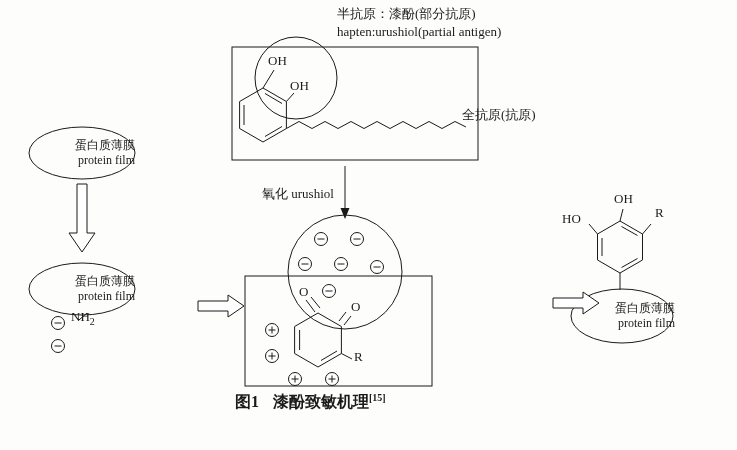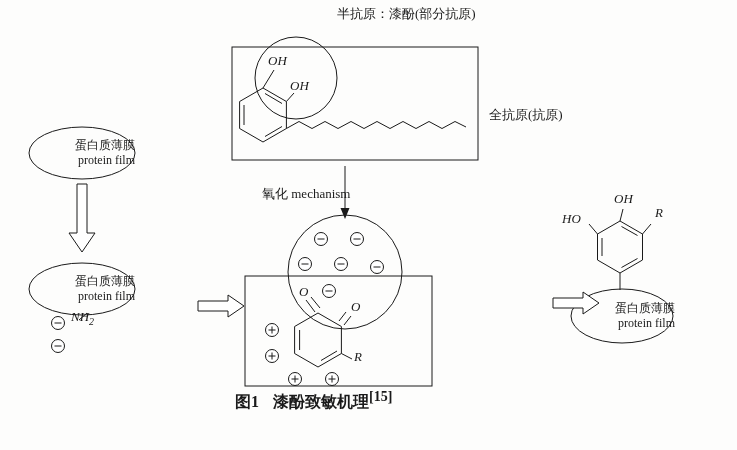--- a/index.html
+++ b/index.html
@@ -16,29 +16,29 @@
   }
   .layer { position: absolute; left: 0; top: 0; }
 
   
   .draw line, .draw polyline { stroke: #1a1a1a; stroke-width: 1; fill: none; }
   .draw polygon, .draw rect, .draw circle, .draw ellipse { stroke: #1a1a1a; stroke-width: 1; fill: none; }
   .draw .solid { fill: #1a1a1a; stroke: none; }
   .draw .hollow { fill: #ffffff; stroke: #1a1a1a; }
 
   .label { position: absolute; font-size: 13px; white-space: nowrap; line-height: 16px; }
-  .chem  { position: absolute; font-size: 13px; white-space: nowrap; line-height: 14px; font-style: italic; }
+  .chem  { position: absolute; font-size: 13px; white-space: nowrap; line-height: 14px; }
   .ellipse-text {
     position: absolute; width: 106px; text-align: right;
     font-size: 12px; line-height: 15px;
   }
   .caption { position: absolute; font-weight: bold; font-size: 16px; white-space: nowrap; }
   .caption .cap-text { margin-left: 14px; text-align: right; }
   .caption sup, .chem sub { line-height: 0; }
-  sup { font-size: 14px; }
+  sup { font-size: 10px; }
   sub { font-size: 10px; }
 </style>
 </head>
 <body>
 
 <div class="page">
 
   <svg class="layer" width="737" height="450" viewBox="0 0 737 450">
     <defs>
       <g id="minus-sym">
@@ -120,24 +120,25 @@
       <use href="#minus-sym" x="58" y="346"></use>
 
       <use href="#plus-sym" x="272" y="330"></use>
       <use href="#plus-sym" x="272" y="356"></use>
       <use href="#plus-sym" x="295" y="379"></use>
       <use href="#plus-sym" x="332" y="379"></use>
     </g>
   </svg>
 
   <div class="label" style="left:337px; top:6px">半抗原：漆酚(部分抗原)</div>
+  <div class="label" style="left:337px; top:24px">hapten:urushiol(partial antigen)</div>
 
-  <div class="label" style="left:489px; top:107px">全抗原(抗原)</div>
+  <div class="label" style="left:462px; top:107px">全抗原(抗原)</div>
 
-  <div class="label" style="left:262px; top:186px">氧化 mechanism</div>
+  <div class="label" style="left:262px; top:186px">氧化 urushiol</div>
 
   <div class="ellipse-text" style="left:29px; top:138px">
     <div>蛋白质薄膜</div>
     <div>protein film</div>
   </div>
   <div class="ellipse-text" style="left:29px; top:274px">
     <div>蛋白质薄膜</div>
     <div>protein film</div>
   </div>
   <div class="ellipse-text" style="left:569px; top:301px">

